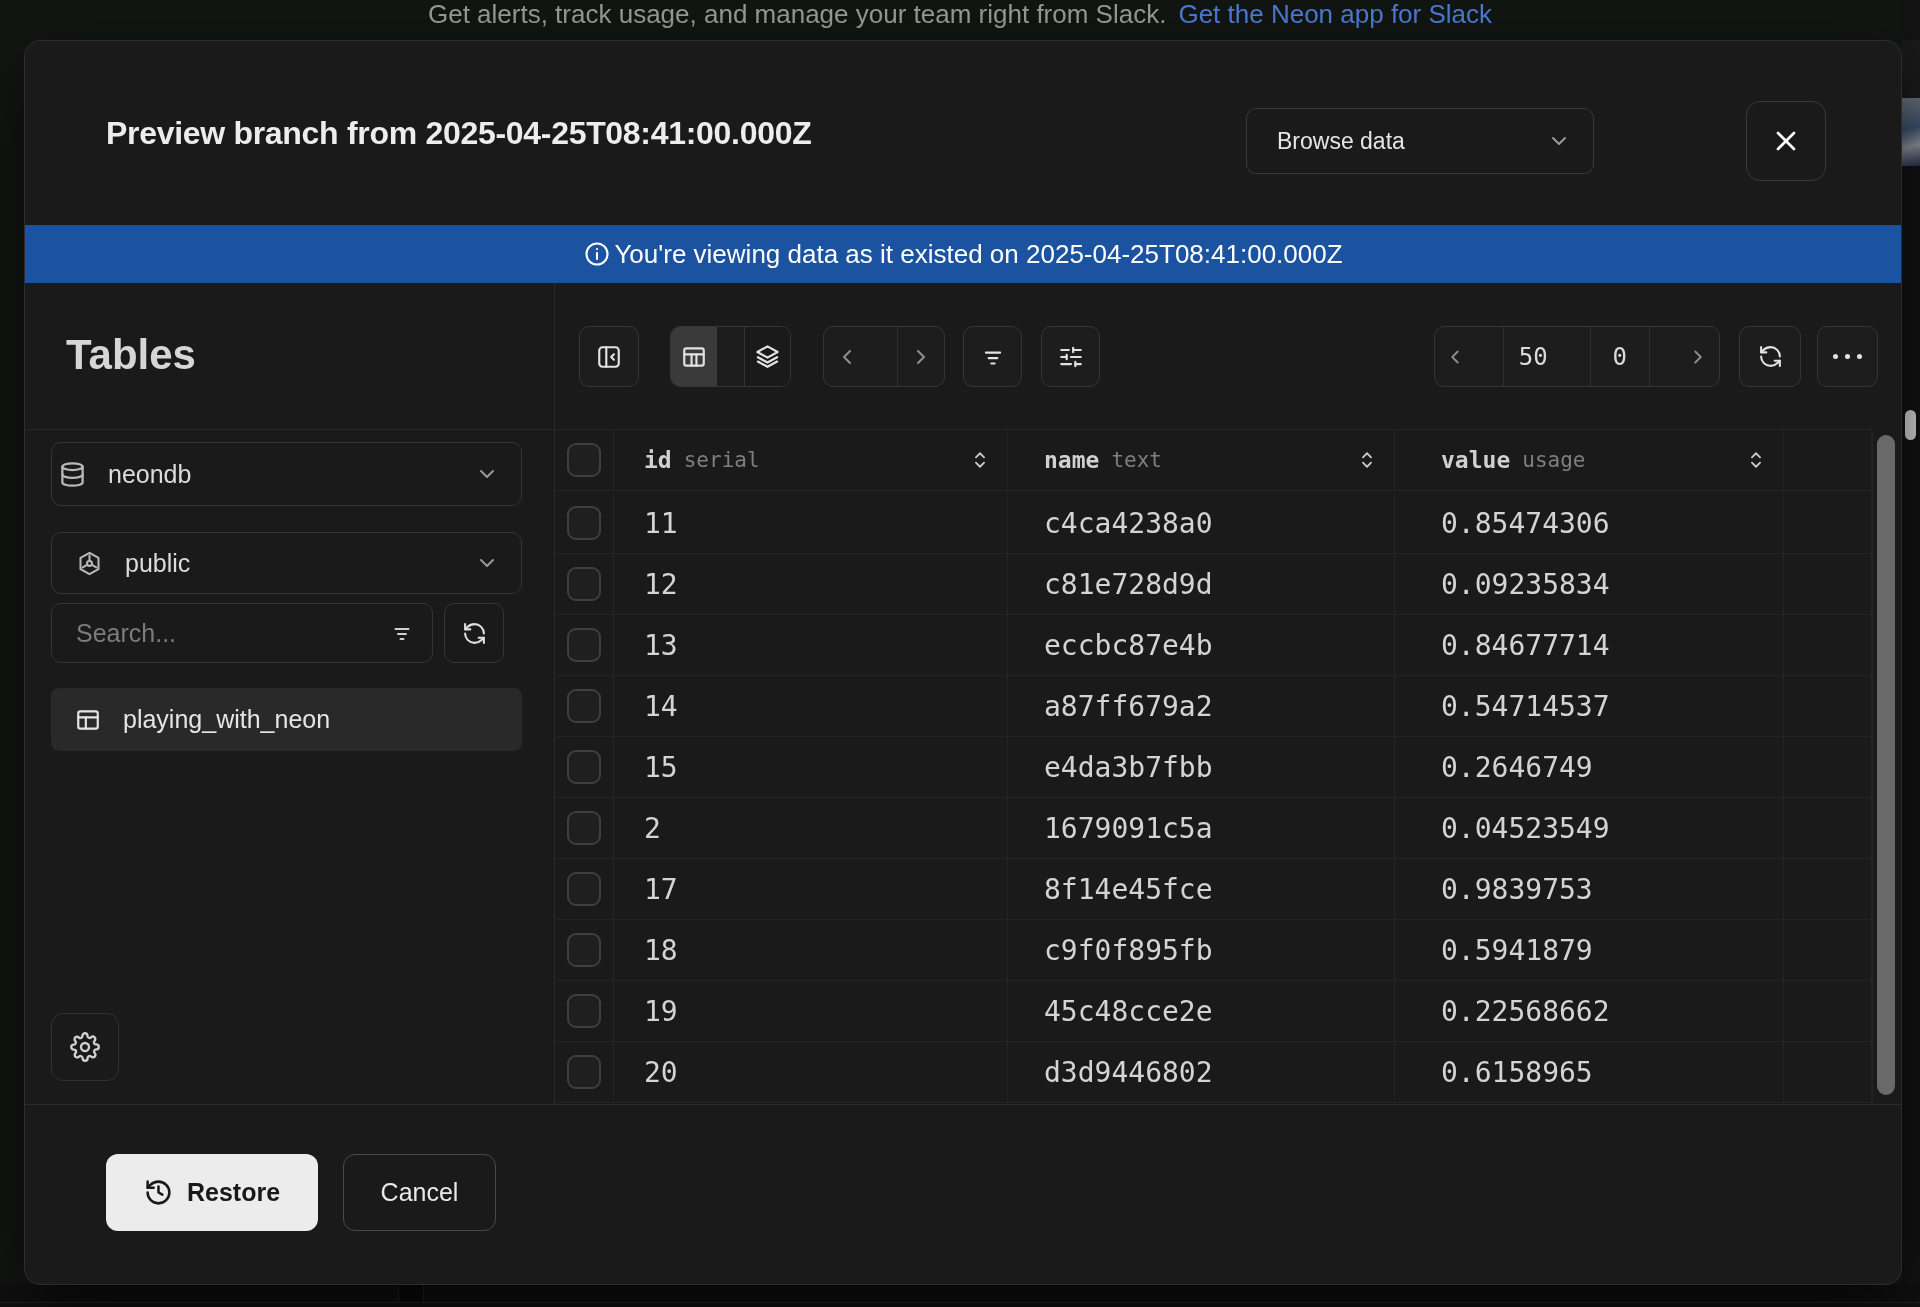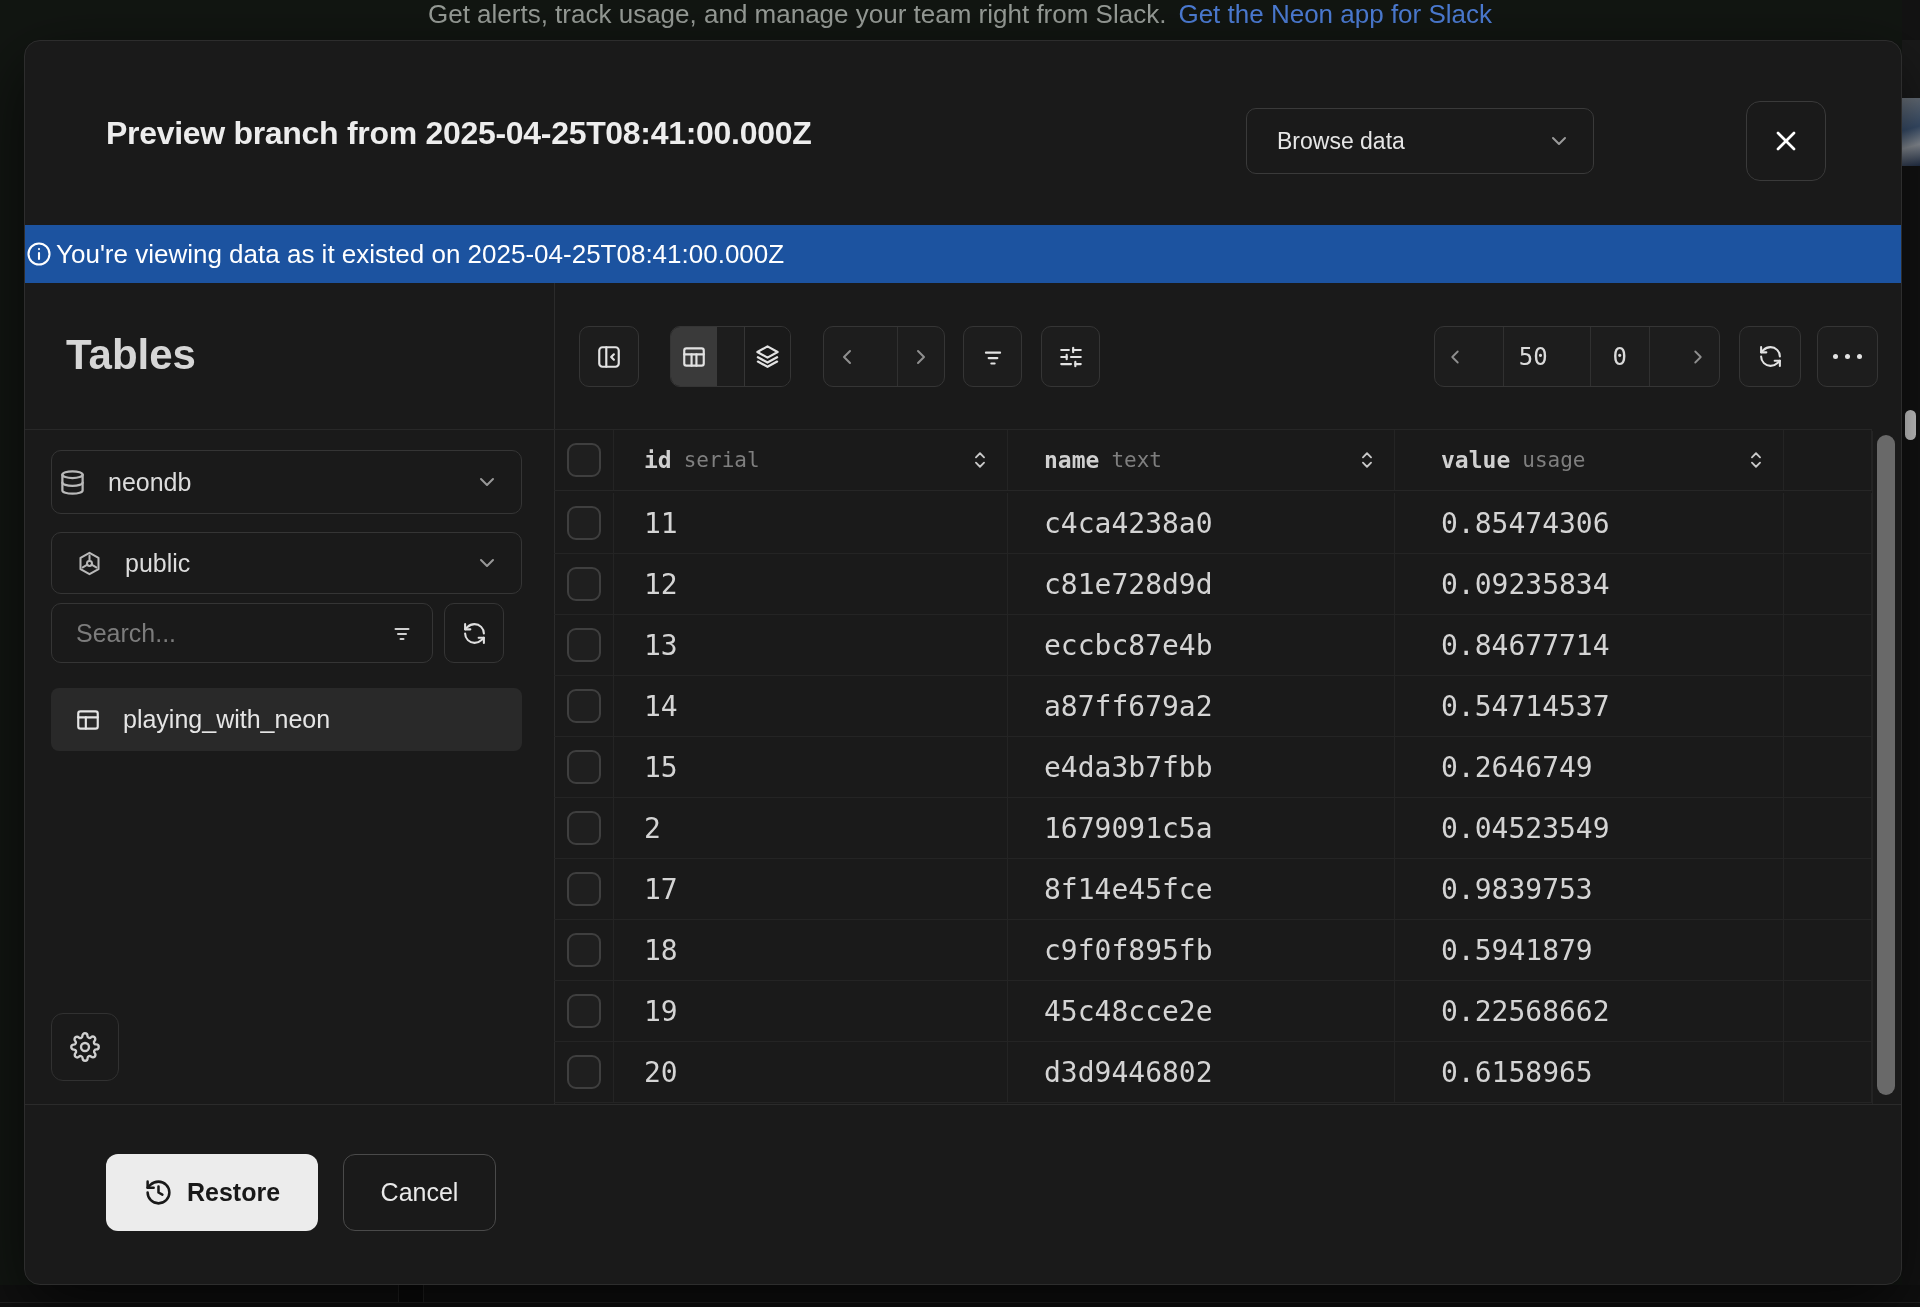--- a/index.html
+++ b/index.html
@@ -31,32 +31,32 @@
          box-shadow:0 24px 70px rgba(0,0,0,.65);}
   .mtitle{position:absolute;left:81px;top:74px;font-size:32px;font-weight:700;color:#ededed;letter-spacing:-.3px;}
   .browse{position:absolute;left:1221px;top:67px;width:348px;height:66px;border:1px solid #3a3a3a;
           border-radius:10px;display:flex;align-items:center;padding:0 22px 0 30px;box-sizing:border-box;
           color:#e6e6e6;font-size:23px;font-weight:500;text-align:center;}
   .browse .chev{margin-left:auto;color:#9a9a9a;}
   .closebtn{position:absolute;left:1721px;top:60px;width:80px;height:80px;border:1px solid #3a3a3a;
           border-radius:14px;display:flex;align-items:center;justify-content:center;color:#fff;}
 
   .banner{position:absolute;left:0;top:184px;width:100%;height:58px;display:flex;align-items:center;
-          gap:3px;color:#fff;font-size:26px;font-weight:500;}
+          justify-content:center;gap:3px;color:#fff;font-size:26px;font-weight:500;}
 
   
   .sidebar{position:absolute;left:0;top:242px;width:529px;height:821px;border-right:1px solid #2b2b2b;box-sizing:content-box;}
   .sb-heading{position:absolute;left:41px;top:48px;font-size:42px;font-weight:700;color:#d6d6d6;}
   .sb-divider{position:absolute;left:0;top:146px;width:100%;height:1px;background:#282828;}
   .sel{position:absolute;left:26px;width:471px;height:64px;border:1px solid #353535;border-radius:10px;
        display:flex;align-items:center;padding:0 22px 0 24px;box-sizing:border-box;color:#dcdcdc;font-size:25px;}
   .sel .lbl{margin-left:22px;}
   .sel .chev{margin-left:auto;color:#989898;}
   .sel .licon{color:#b9b9b9;}
-  #sel-db{top:167px;padding-left:7px;}
+  #sel-db{top:159px;padding-left:7px;}
   #sel-schema{top:249px;height:62px;}
   .search-wrap{position:absolute;left:26px;top:320px;width:382px;height:60px;border:1px solid #353535;
        border-radius:10px;display:flex;align-items:center;box-sizing:border-box;}
   .search-wrap input{flex:1;min-width:0;background:none;border:none;outline:none;color:#e0e0e0;
        font-size:25px;padding:0 0 0 24px;font-family:inherit;}
   .search-wrap input::placeholder{color:#7c7c7c;}
   .search-ficon{margin:0 18px 0 8px;color:#d0d0d0;flex:none;}
   .sb-refresh{position:absolute;left:419px;top:320px;width:60px;height:60px;border:1px solid #353535;
        border-radius:10px;display:flex;align-items:center;justify-content:center;color:#e0e0e0;box-sizing:border-box;}
   .table-item{position:absolute;left:26px;top:405px;width:471px;height:63px;background:#292929;border-radius:8px;

